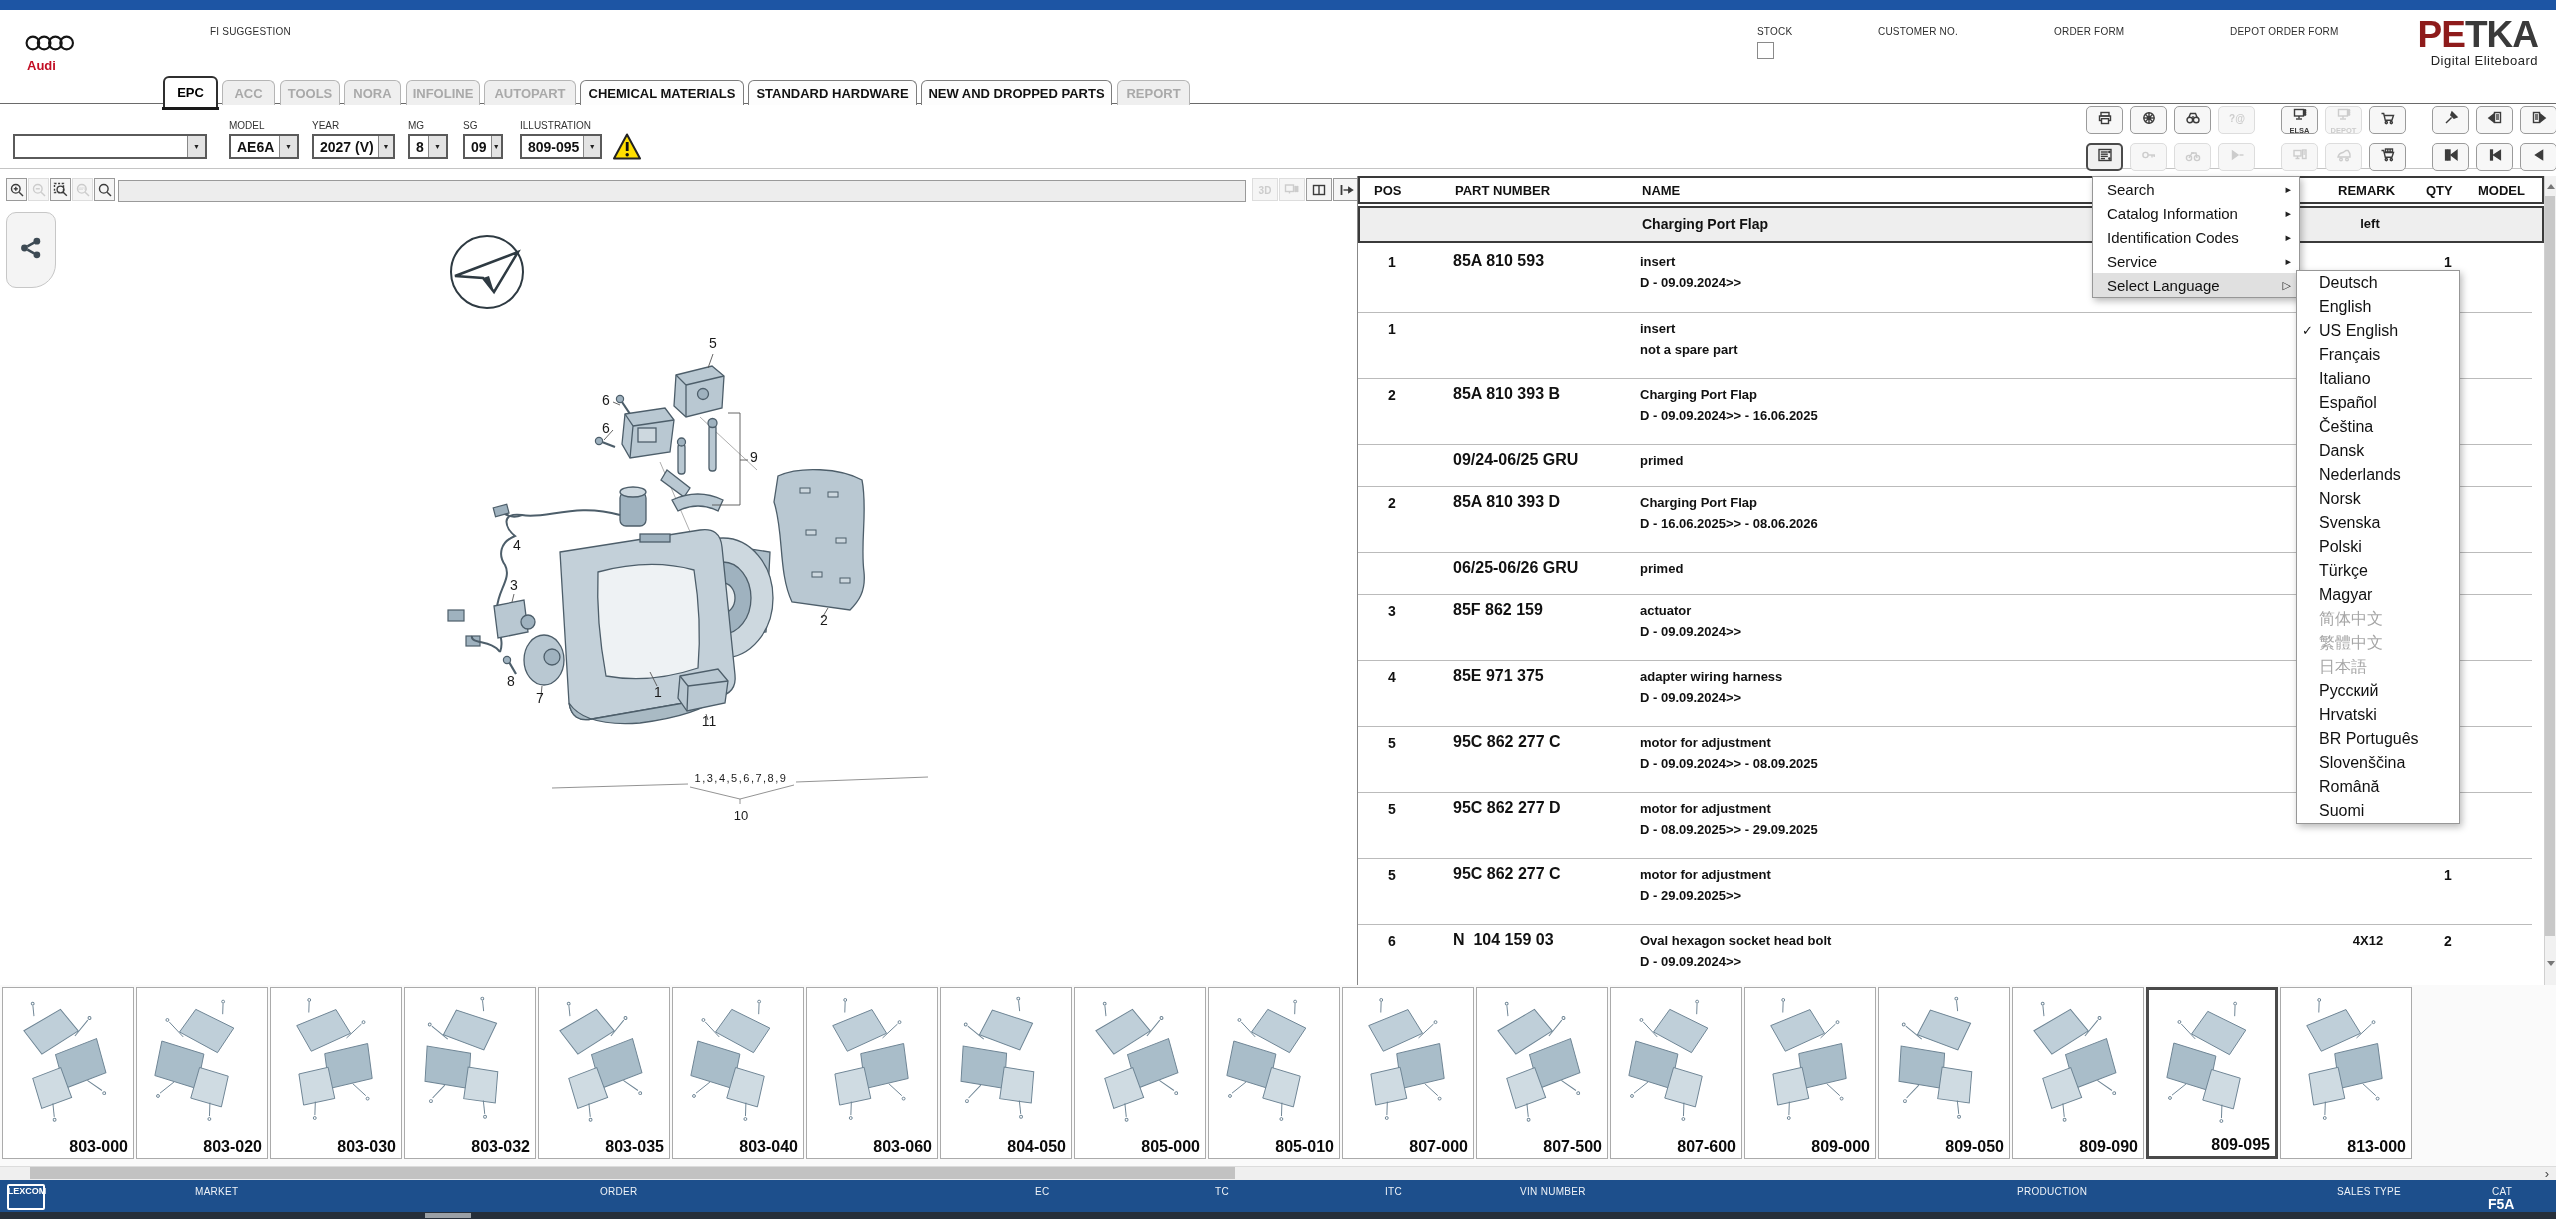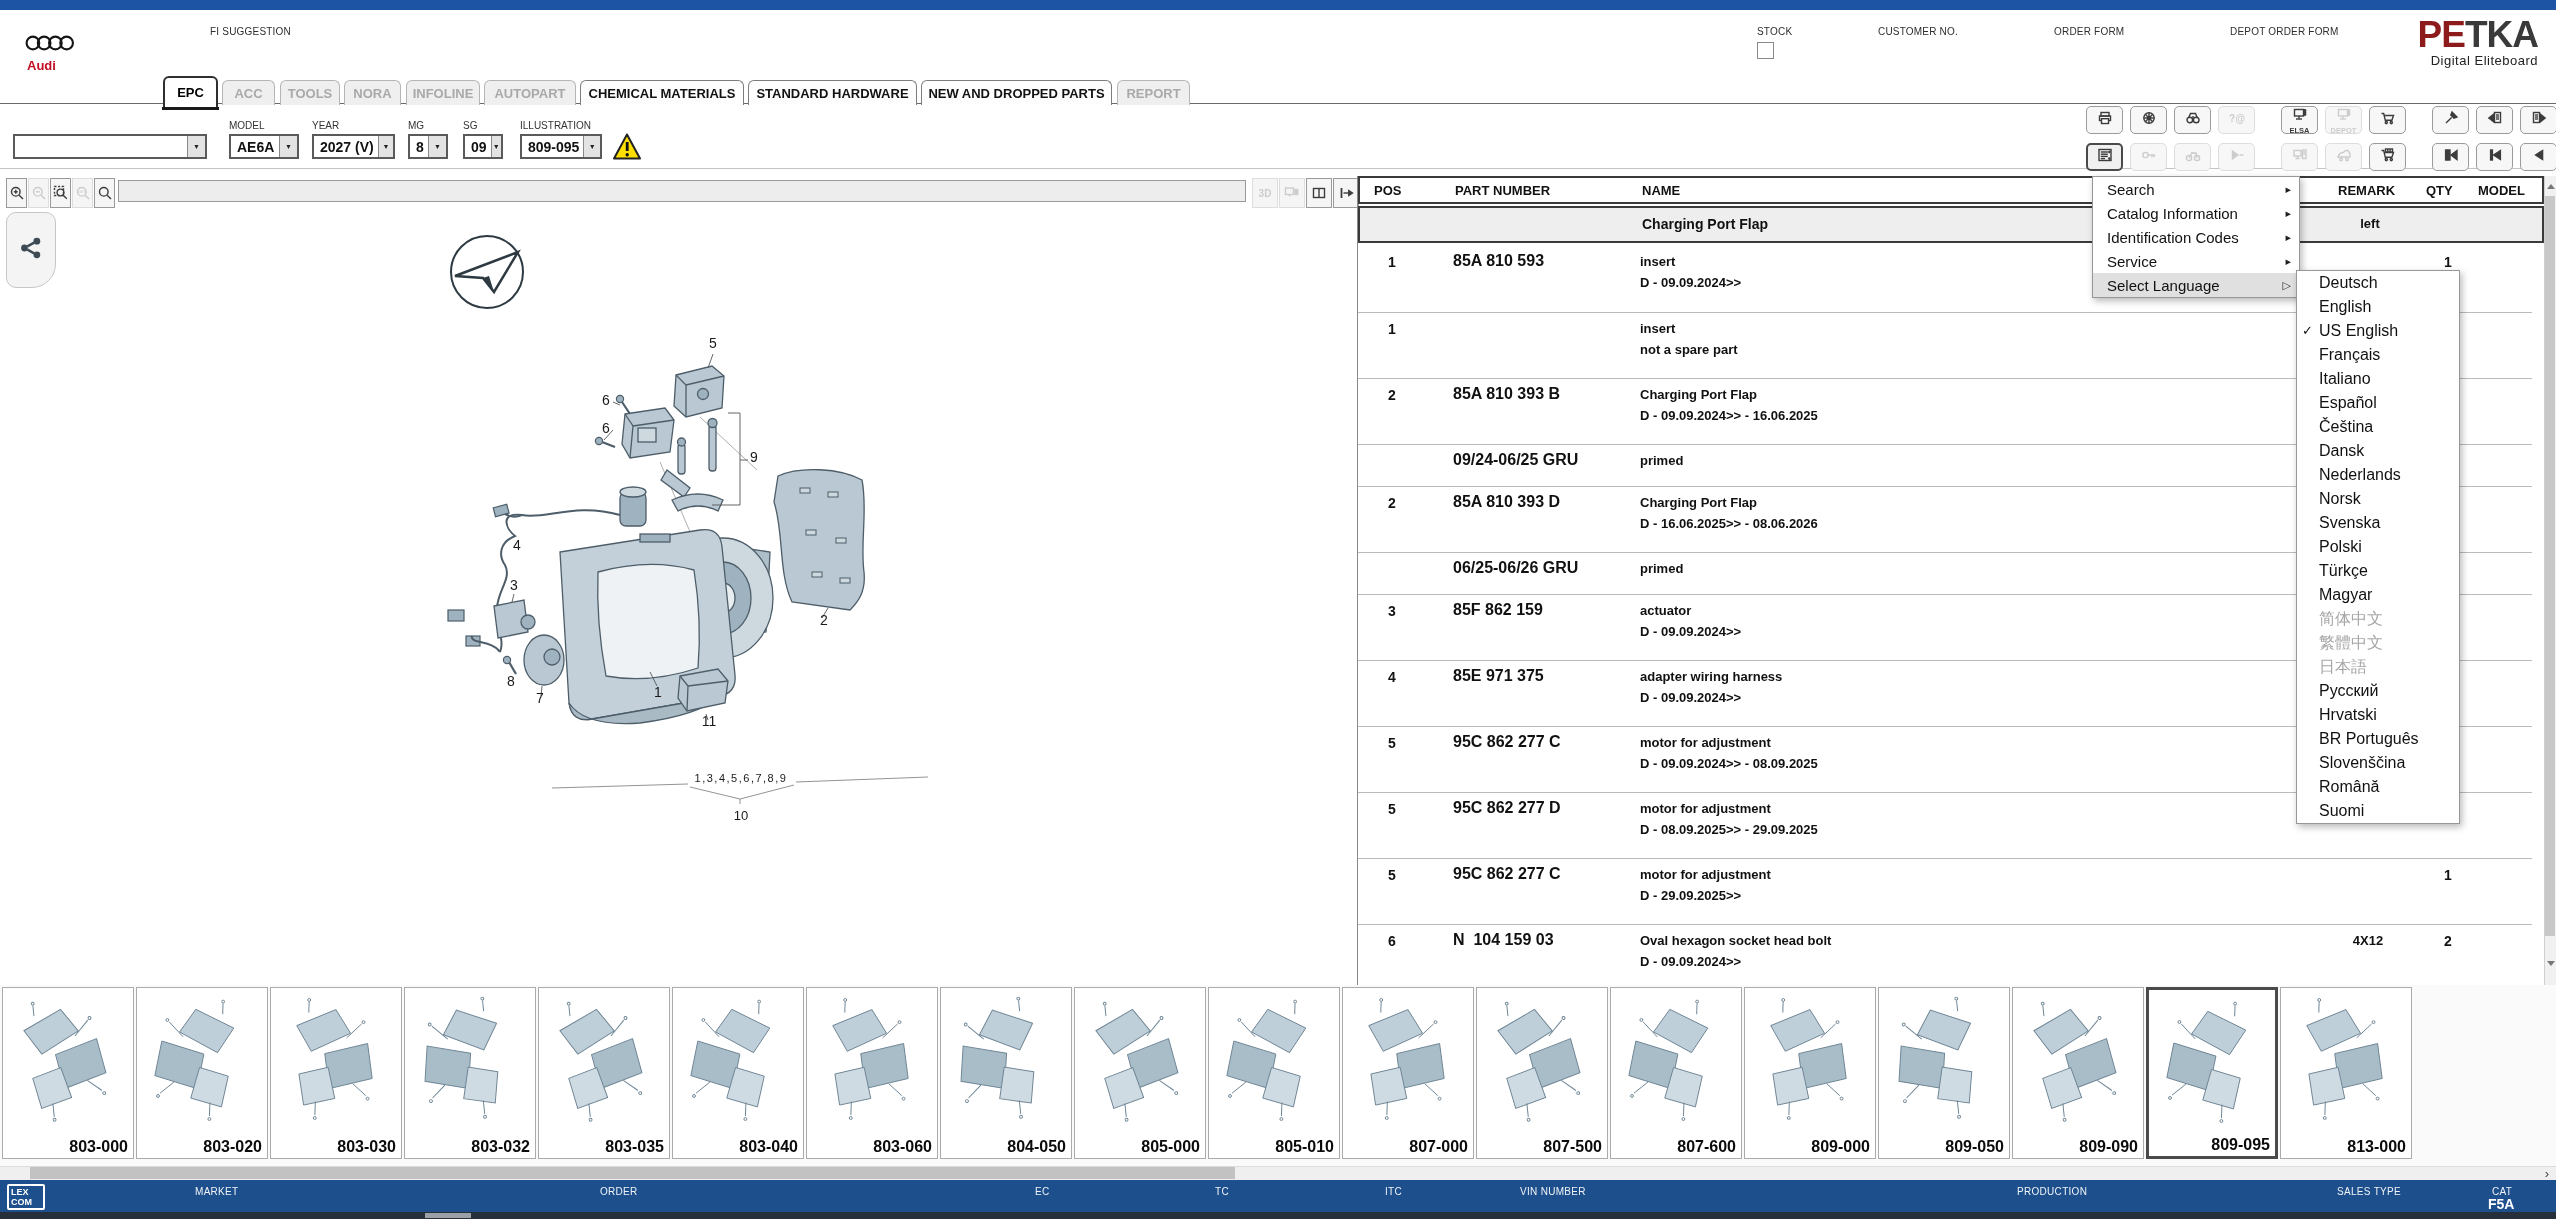--- a/index.html
+++ b/index.html
@@ -32,21 +32,21 @@
   #filterline{left:0;top:168px;width:2556px;height:0;border-top:1px solid #c4c4c4;}
   
   .trow{position:absolute;display:flex;gap:7px;align-items:center;}
   .tbtn{width:37px;height:28px;border:1.5px solid #9b9b9b;border-radius:5px;background:#f7f7f7;
         color:#3c3c3c;display:flex;flex-direction:column;align-items:center;justify-content:center;box-sizing:border-box;}
   .tbtn.disabled{color:#ccc;border-color:#ddd;}
   .tbtn.active{border:2px solid #4a4a4a;background:#f0f0f0;}
   .tbtn .lbl{font-size:7.5px;line-height:7px;font-weight:bold;}
   .sp{width:12px;}
   
-  .zbtn{position:absolute;top:178px;width:21px;height:30px;border:1px solid #9a9a9a;background:#f5f5f5;
+  .zbtn{position:absolute;top:178px;width:21px;height:23px;border:1px solid #9a9a9a;background:#f5f5f5;
         color:#3c3c3c;display:flex;align-items:center;justify-content:center;box-sizing:border-box;}
   .zbtn.disabled{color:#ccc;border-color:#ddd;}
   #zstrip{left:118px;top:180px;width:1128px;height:22px;border:1px solid #9a9a9a;background:#ededed;box-sizing:border-box;}
   #share-btn{left:6px;top:212px;width:48px;height:74px;background:#f4f4f4;border:1px solid #c7c7c7;
              border-radius:10px 10px 24px 10px;display:flex;align-items:center;justify-content:center;color:#3d4a54;}
   
   #parts{left:1357px;top:176px;width:1187px;height:809px;border-left:1px solid #888;box-sizing:border-box;}
   #pt-head{position:absolute;left:0;top:0;width:1186px;height:28px;border:2px solid #3a3a3a;box-sizing:border-box;background:#fff;}
   .hcell{position:absolute;top:0;font-size:13px;font-weight:bold;line-height:25px;}
   #pt-group{position:absolute;left:0;top:30px;width:1186px;height:37px;border:2px solid #3a3a3a;box-sizing:border-box;background:#eee;}
@@ -83,21 +83,21 @@
   .thumb svg{position:absolute;left:4px;top:6px;}
   
   #hsb{left:0;top:1166px;width:2556px;height:14px;background:#efefef;border-top:1px solid #dcdcdc;box-sizing:border-box;}
   #hsb-thumb{left:30px;top:1167px;width:1205px;height:12px;background:#c2c2c2;}
   .hsb-arr{position:absolute;top:1166px;width:18px;height:14px;font-size:13px;color:#444;display:flex;align-items:center;justify-content:center;}
   
   #statusbar{left:0;top:1180px;width:2556px;height:32px;background:#1d4f8c;}
   .sb-label{position:absolute;top:1186px;font-size:10px;color:rgba(255,255,255,.93);letter-spacing:.3px;}
   #cat-val{position:absolute;top:1196px;font-size:14px;font-weight:bold;color:#fff;}
   #lexcom{left:7px;top:1184px;width:38px;height:26px;border:2px solid #fff;border-radius:2px;color:#fff;
-          font-size:9px;font-weight:bold;line-height:10px;display:flex;flex-direction:column;align-items:flex-start;
+          font-size:9px;font-weight:bold;line-height:10px;display:flex;flex-direction:row;align-items:flex-start;
           justify-content:center;padding-left:2px;box-sizing:border-box;z-index:70;}
   #bottomstrip{left:0;top:1212px;width:2556px;height:7px;background:#262f3a;}
   #bottomnub{left:425px;top:1213px;width:46px;height:5px;background:#9aa0a6;}
   svg{overflow:visible;}
 </style>
 </head>
 <body>
 
 <div id="app">
 

